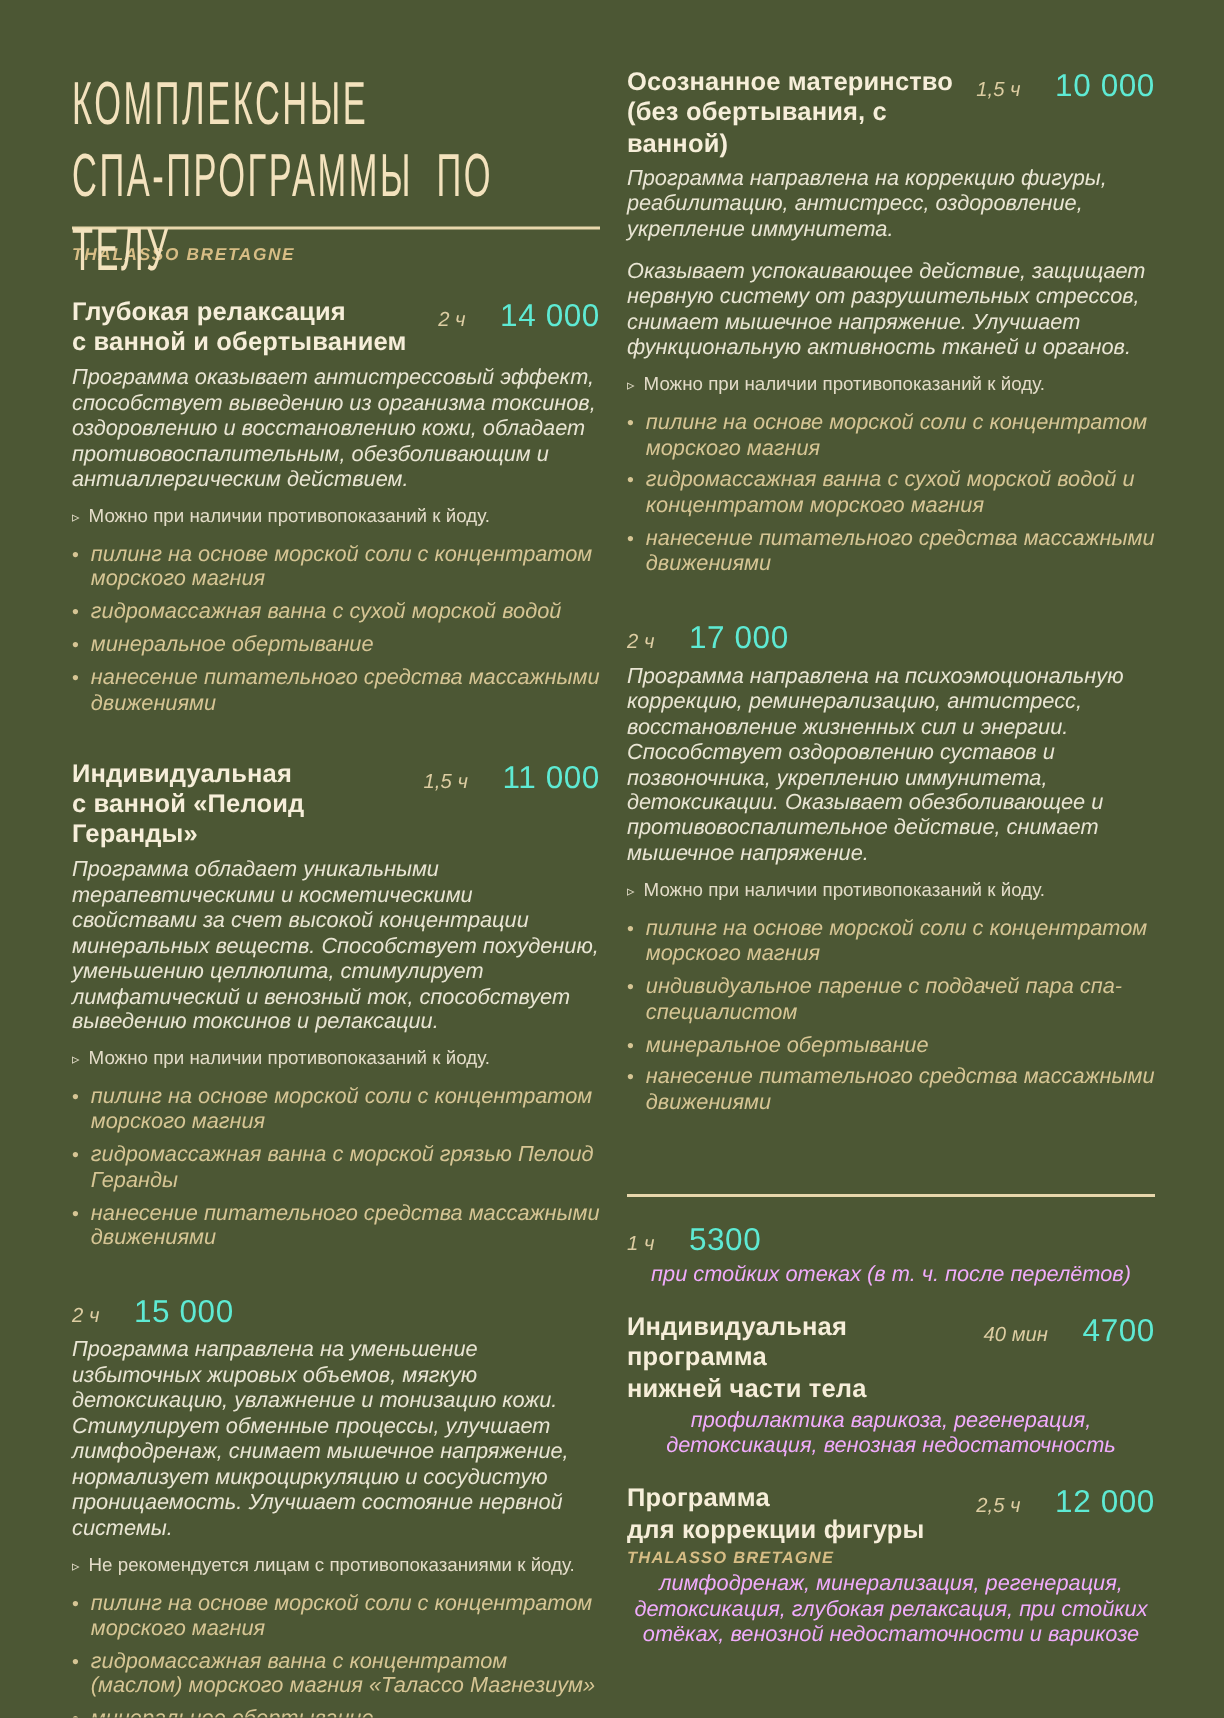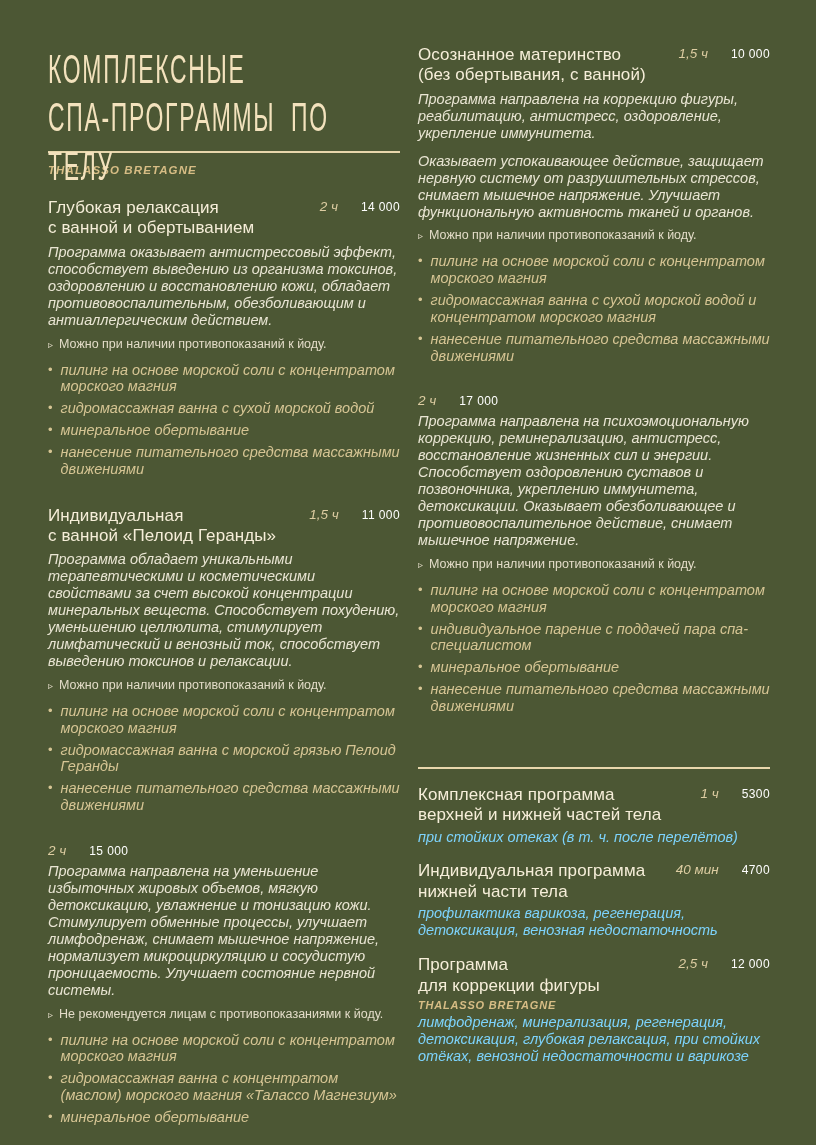--- a/index.html
+++ b/index.html
@@ -31,43 +31,43 @@
     margin-top:11px;font-size:11.5px;font-style:italic;font-weight:bold;
     letter-spacing:1.1px;color:#d7bd85;
   }
 
   
   .program{margin-top:28px;}
   .program.first{margin-top:22px;}
   .col-right .program.first{margin-top:0;}
   .phead{display:flex;justify-content:space-between;align-items:flex-start;gap:6px;}
   .ptitle{
-    margin:0;font-size:17px;font-weight:normal;line-height:1.2;
+    margin:0;font-size:17px;font-weight:bold;line-height:1.2;
     color:#f6eed9;white-space:pre-line;letter-spacing:.1px;
   }
   .pmeta{display:flex;align-items:baseline;gap:23px;white-space:nowrap;padding-top:1px;}
   .duration{font-style:italic;font-size:13.5px;color:#ddcda2;}
-  .price{font-size:12px;color:#ffffff;letter-spacing:.4px;text-align:right;}
+  .price{font-size:21px;color:#5eead4;letter-spacing:.4px;text-align:right;}
 
   .desc{margin:5px 0 0;font-style:italic;font-size:14.5px;line-height:1.17;color:#e9e5d3;}
   .desc + .desc{margin-top:11px;}
 
   .note{display:flex;align-items:baseline;gap:6px;margin-top:8px;
         font-size:12.5px;color:#e3dcc8;}
   .nmark{font-size:10px;color:#e3dcc8;}
 
   .bullets{list-style:none;margin:11px 0 0;padding:0;display:flex;flex-direction:column;gap:5px;}
   .bi{display:flex;gap:8px;font-style:italic;font-size:14.5px;line-height:1.16;color:#d6c594;}
   .dot{flex:0 0 auto;font-style:normal;font-size:13px;line-height:1.3;}
 
   
   .presso{margin-top:52px;}
   .press-entry{margin-top:16px;}
   .press-entry.first{margin-top:16px;}
-  .subtitle{margin:3px 0 0;font-style:italic;font-size:14.5px;line-height:1.17;color:#7dd3fc;}
+  .subtitle{margin:3px 0 0;font-style:italic;font-size:14.5px;line-height:1.17;color:#f0abfc;text-align:center;}
   .entry-brand{margin-top:3px;font-size:11px;font-style:italic;font-weight:bold;
                letter-spacing:.8px;color:#d7bd85;}
 </style>
 </head>
 <body>
 
 <div class="page">
 
   <div class="col col-left">
 
@@ -235,22 +235,20 @@
             <span>нанесение питательного средства массажными движениями</span>
           </li>
       </ul>
     </article>
 
     <section class="presso">
       <hr class="rule">
 
       <article class="press-entry first">
         <div class="phead">
-          <h3 class="ptitle">Комплексная программа
-верхней и нижней частей тела</h3>
           <div class="pmeta">
             <span class="duration">1 ч</span>
             <span class="price">5300</span>
           </div>
         </div>
         <p class="subtitle">при стойких отеках (в т. ч. после перелётов)</p>
       </article>
 
       <article class="press-entry">
         <div class="phead">

